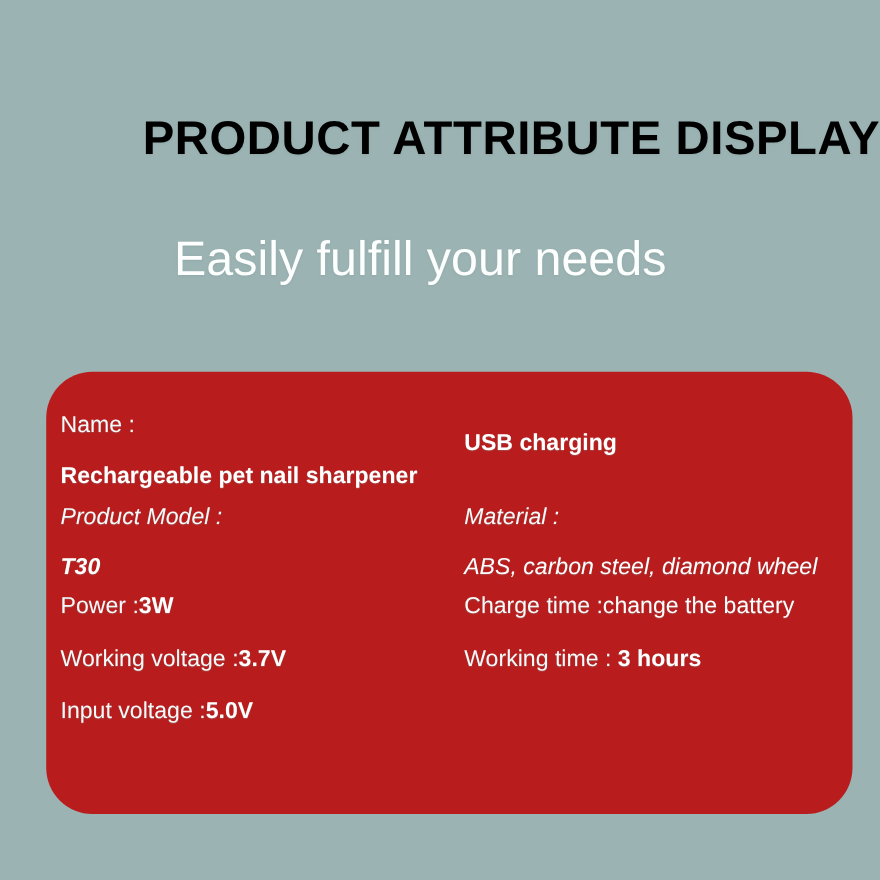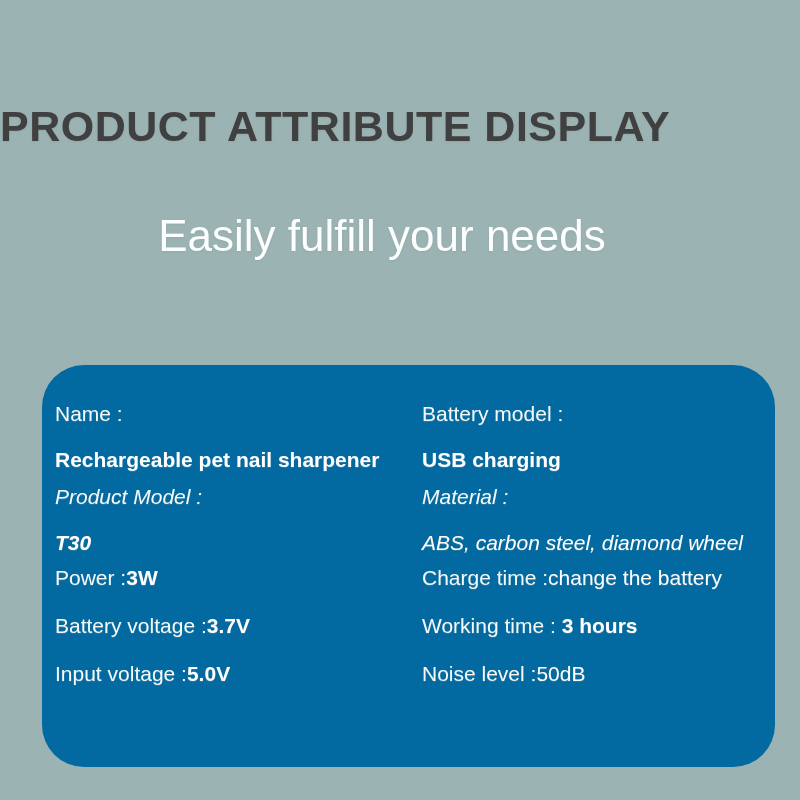--- a/index.html
+++ b/index.html
@@ -14,22 +14,22 @@
     overflow: hidden;
     position: relative;
   }
 
   
   .page-title {
     position: absolute;
     left: 0;
     top: 104px;
     width: 800px;
-    text-align: left;
-    color: #404040;
+    text-align: right;
+    color: #000000;
     font-size: 43px;
     font-weight: bold;
     letter-spacing: 0.5px;
     line-height: 1.05;
     white-space: nowrap;
     text-shadow: 0 1px 2px rgba(120,150,150,0.35);
   }
   .page-subtitle {
     position: absolute;
     left: 0;
@@ -41,24 +41,24 @@
     font-weight: normal;
     line-height: 1.1;
     white-space: nowrap;
     text-shadow: 0 1px 2px rgba(120,150,150,0.30);
   }
 
   
   .spec-card {
     position: absolute;
     left: 42px;
-    top: 365px;
+    top: 338px;
     width: 733px;
     height: 402px;
-    background: #0369a1;
+    background: #b91c1c;
     border-radius: 42px;
   }
 
   .spec-columns {
     position: absolute;
     inset: 0;
   }
   .spec-col {
     position: absolute;
     top: 0;
@@ -106,24 +106,23 @@
 <div class="page-title">PRODUCT ATTRIBUTE DISPLAY</div>
 
 <div class="page-subtitle">Easily fulfill your needs</div>
 
 <div class="spec-card">
   <div class="spec-columns">
     <div class="spec-col left">
         <div class="spec-row r0"><span class="label">Name :</span><span class="value bold block">Rechargeable pet nail sharpener</span></div>
         <div class="spec-row r1"><span class="label">Product Model :</span><span class="value bold block">T30</span></div>
         <div class="spec-row r2"><span class="label">Power :</span><span class="value bold">3W</span></div>
-        <div class="spec-row r3"><span class="label">Battery voltage :</span><span class="value bold">3.7V</span></div>
+        <div class="spec-row r3"><span class="label">Working voltage :</span><span class="value bold">3.7V</span></div>
         <div class="spec-row r4"><span class="label">Input voltage :</span><span class="value bold">5.0V</span></div>
       </div>
     <div class="spec-col right">
-        <div class="spec-row r0"><span class="label">Battery model :</span><span class="value bold block">USB charging</span></div>
+        <div class="spec-row r0"><span class="value bold block">USB charging</span></div>
         <div class="spec-row r2"><span class="label">Charge time :</span><span class="value">change the battery</span></div>
         <div class="spec-row r1"><span class="label">Material :</span><span class="value block">ABS, carbon steel, diamond wheel</span></div>
         <div class="spec-row r3"><span class="label">Working time : </span><span class="value bold">3 hours</span></div>
-        <div class="spec-row r4"><span class="label">Noise level :</span><span class="value">50dB</span></div>
       </div>
   </div>
 </div>
 
 </body></html>

